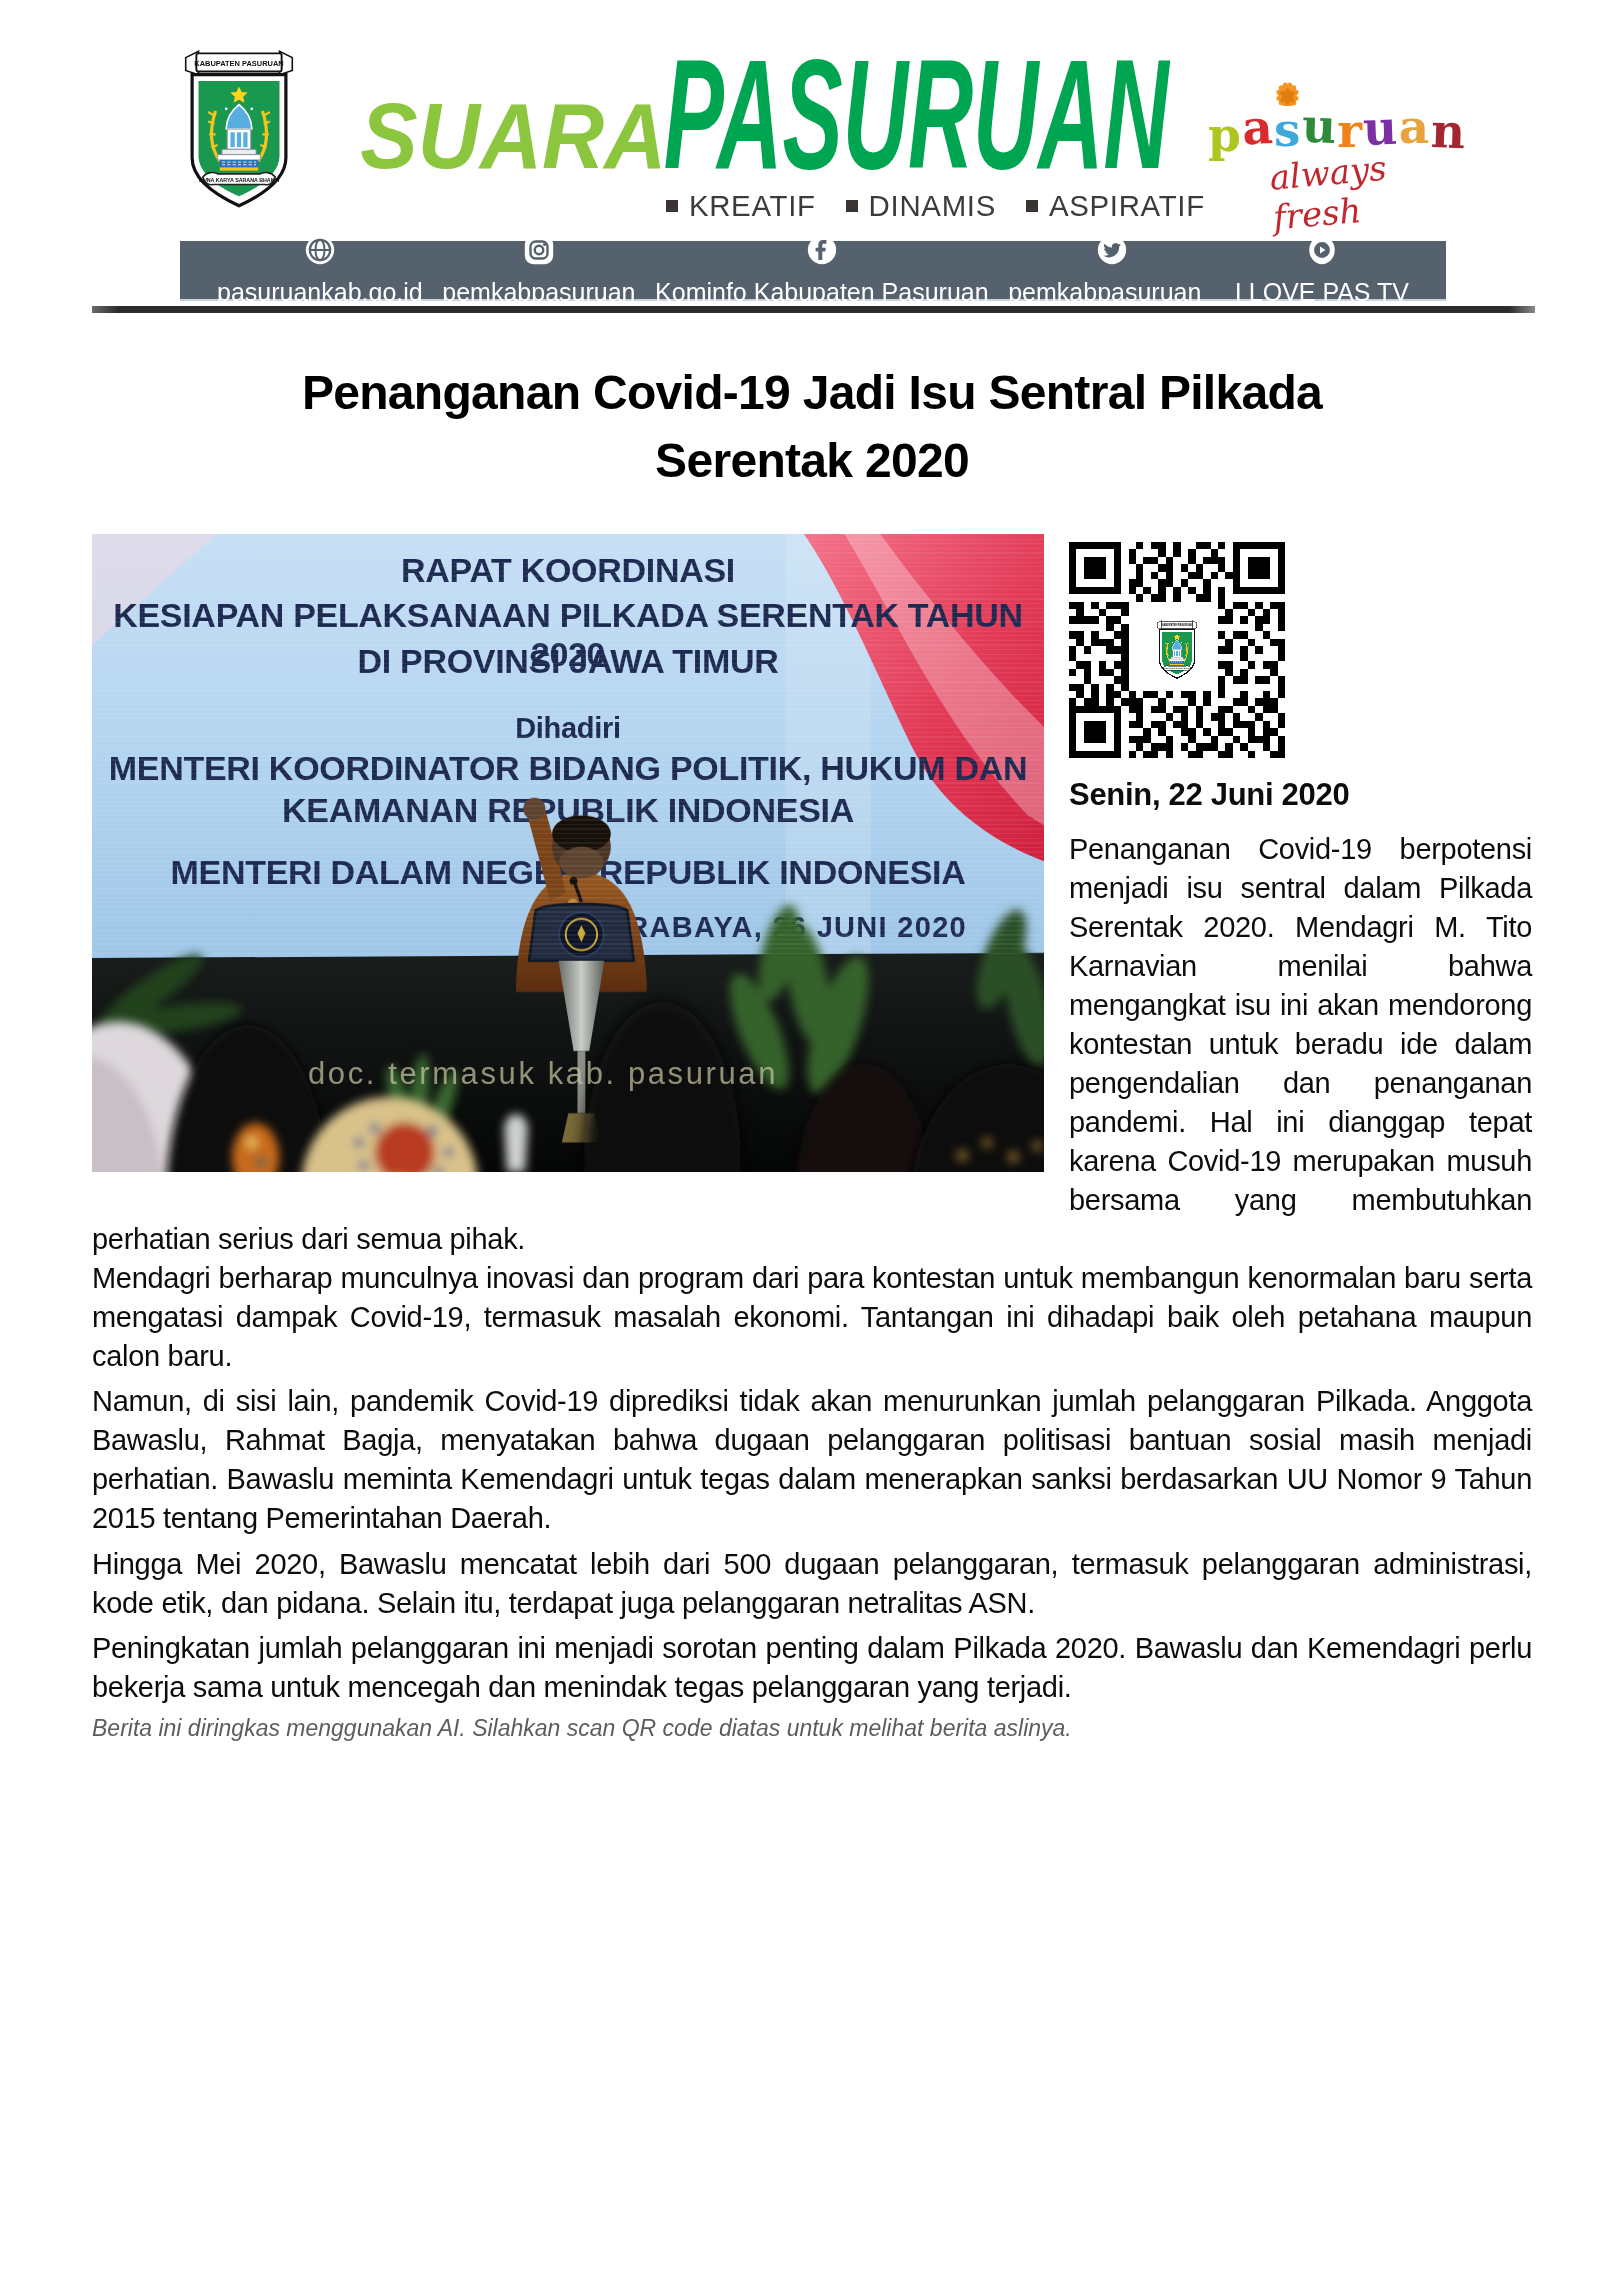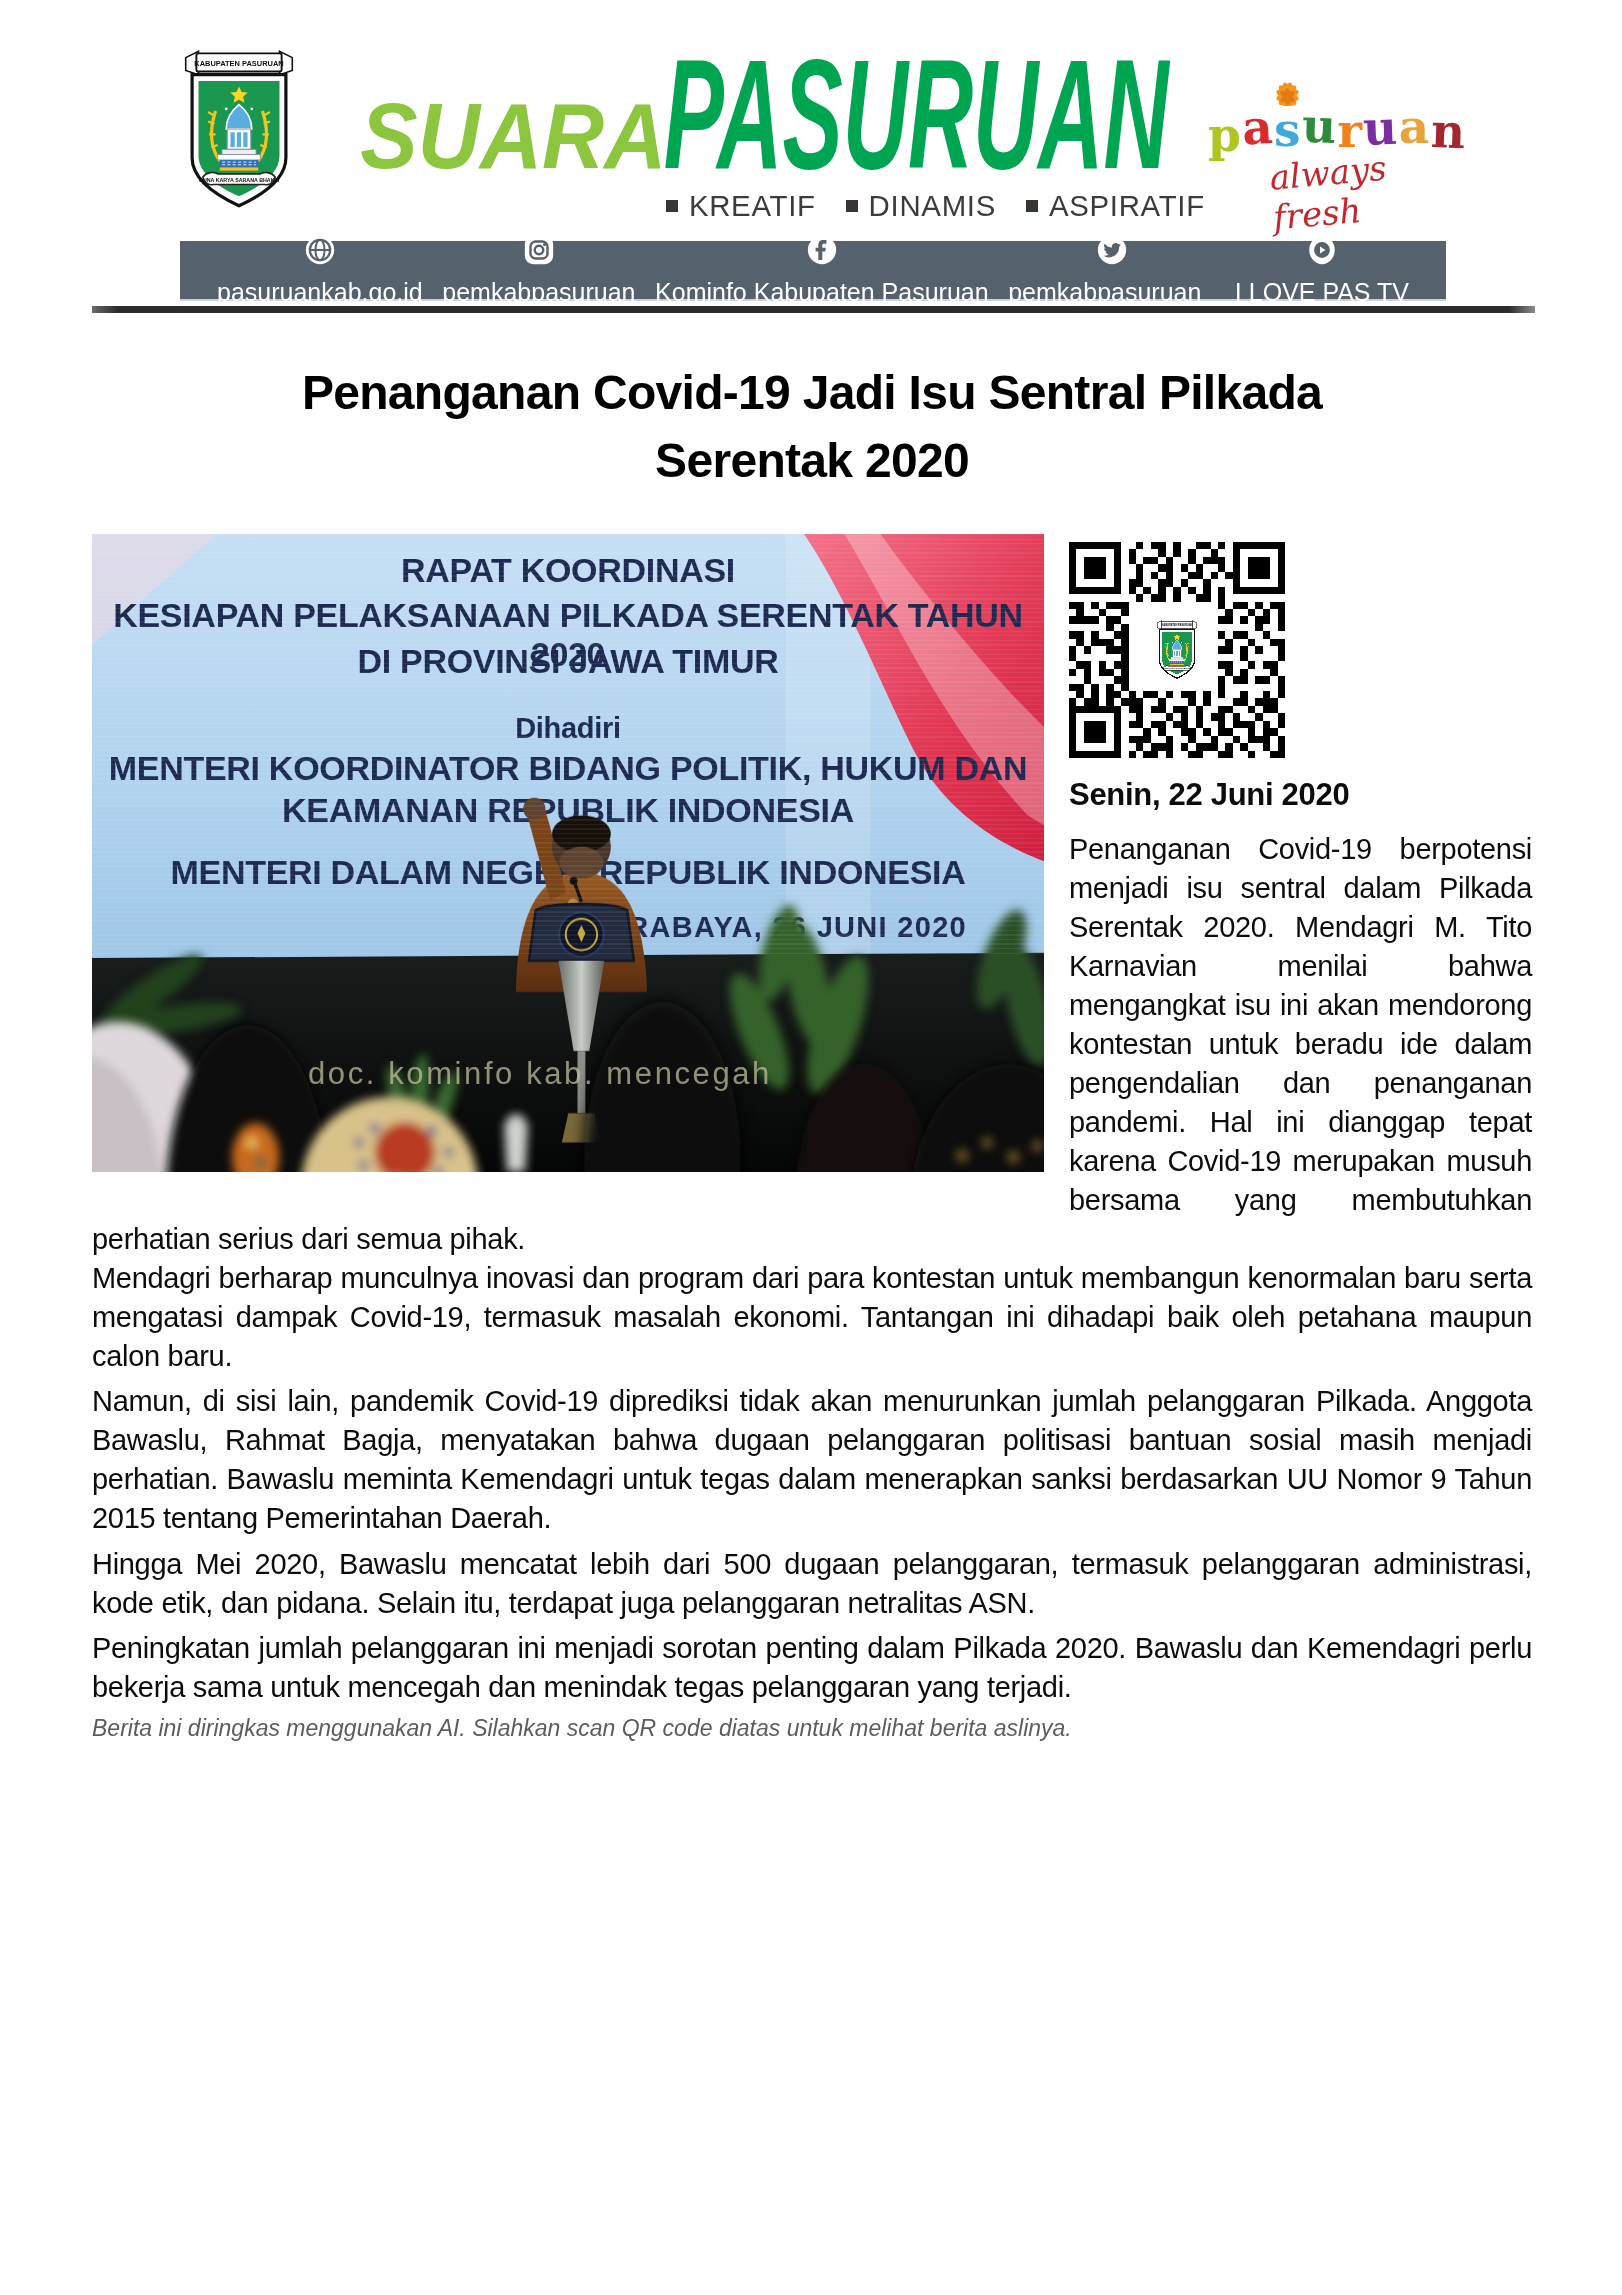--- a/index.html
+++ b/index.html
@@ -350,21 +350,21 @@
             <ellipse cx="1400" cy="1030" rx="150" ry="220" fill="#0C0B0A" filter="url(#soft)"></ellipse>
             <g fill="#8A6A2A" opacity="0.8" filter="url(#soft)">
               <circle cx="1330" cy="950" r="10"></circle>
                 <circle cx="1368" cy="930" r="9"></circle>
                 <circle cx="1408" cy="952" r="10"></circle>
                 <circle cx="1445" cy="935" r="9"></circle>
             </g>
           </g>
         </svg>
 
-        <div class="ph-mark">doc. kominfo kab. mencegah</div>
+        <div class="ph-mark">doc. termasuk kab. pasuruan</div>
         <div class="scanlines"></div>
       </figure>
 
       <div class="qr-box">
         <svg viewBox="0 0 29 29" shape-rendering="crispEdges">
           <rect x="0" y="0" width="29" height="29" fill="#ffffff"></rect>
           <g fill="#000000">
             <rect x="0" y="0" width="7" height="7"></rect>
               <rect x="22" y="0" width="7" height="7"></rect>
               <rect x="0" y="22" width="7" height="7"></rect>

